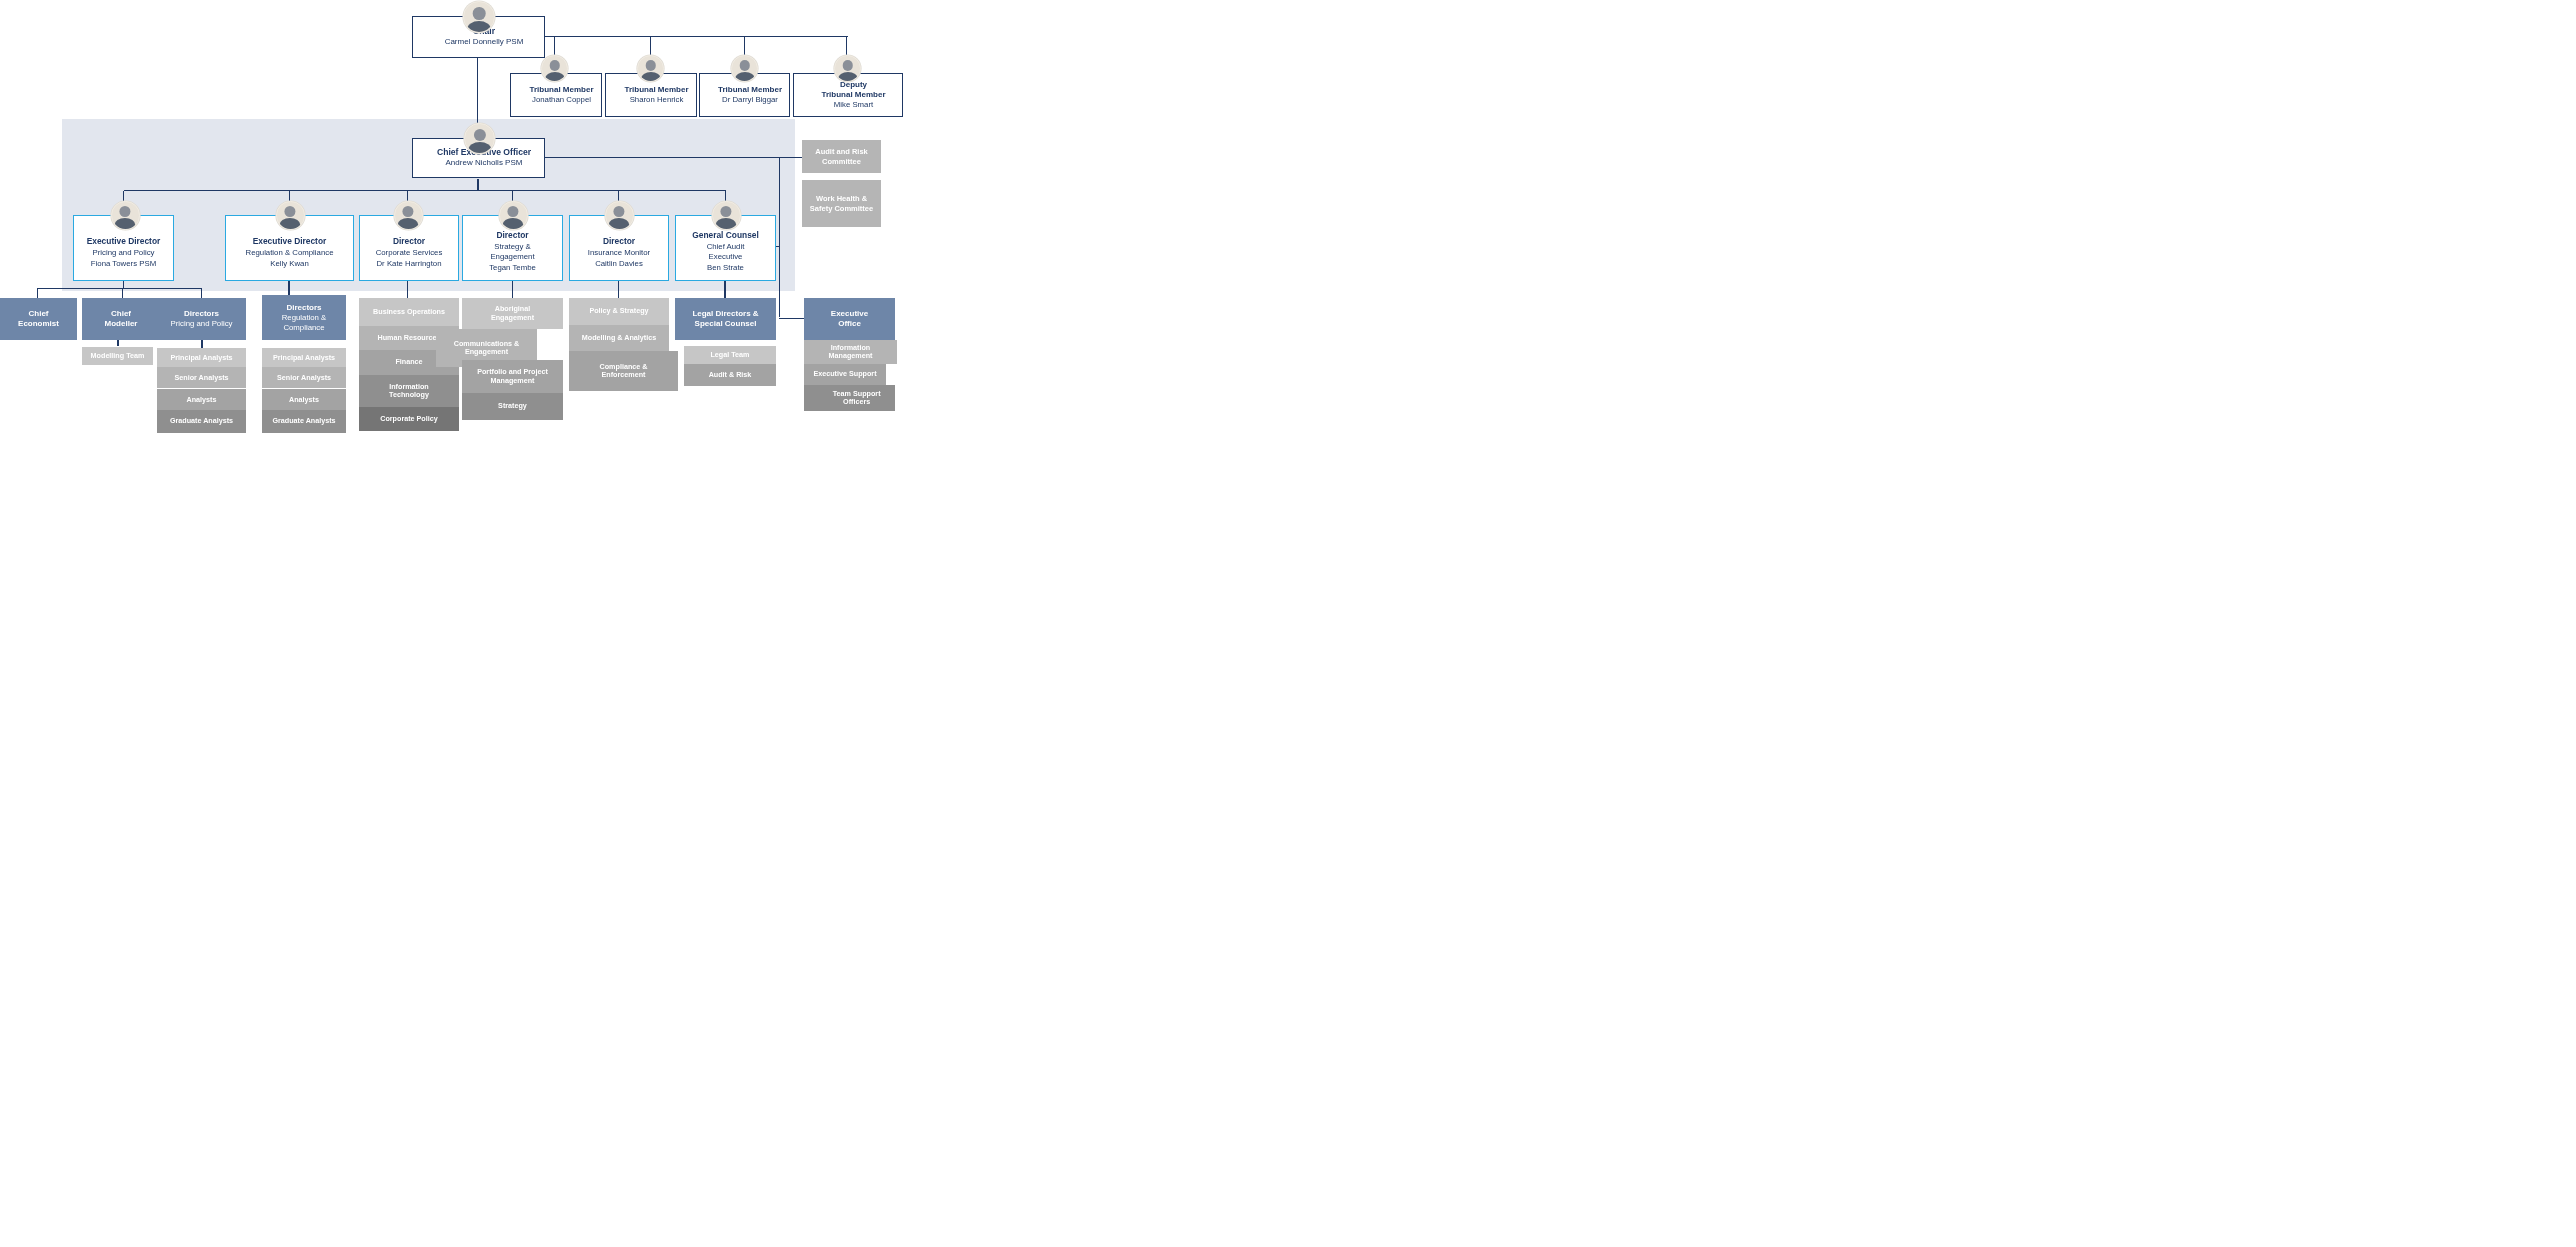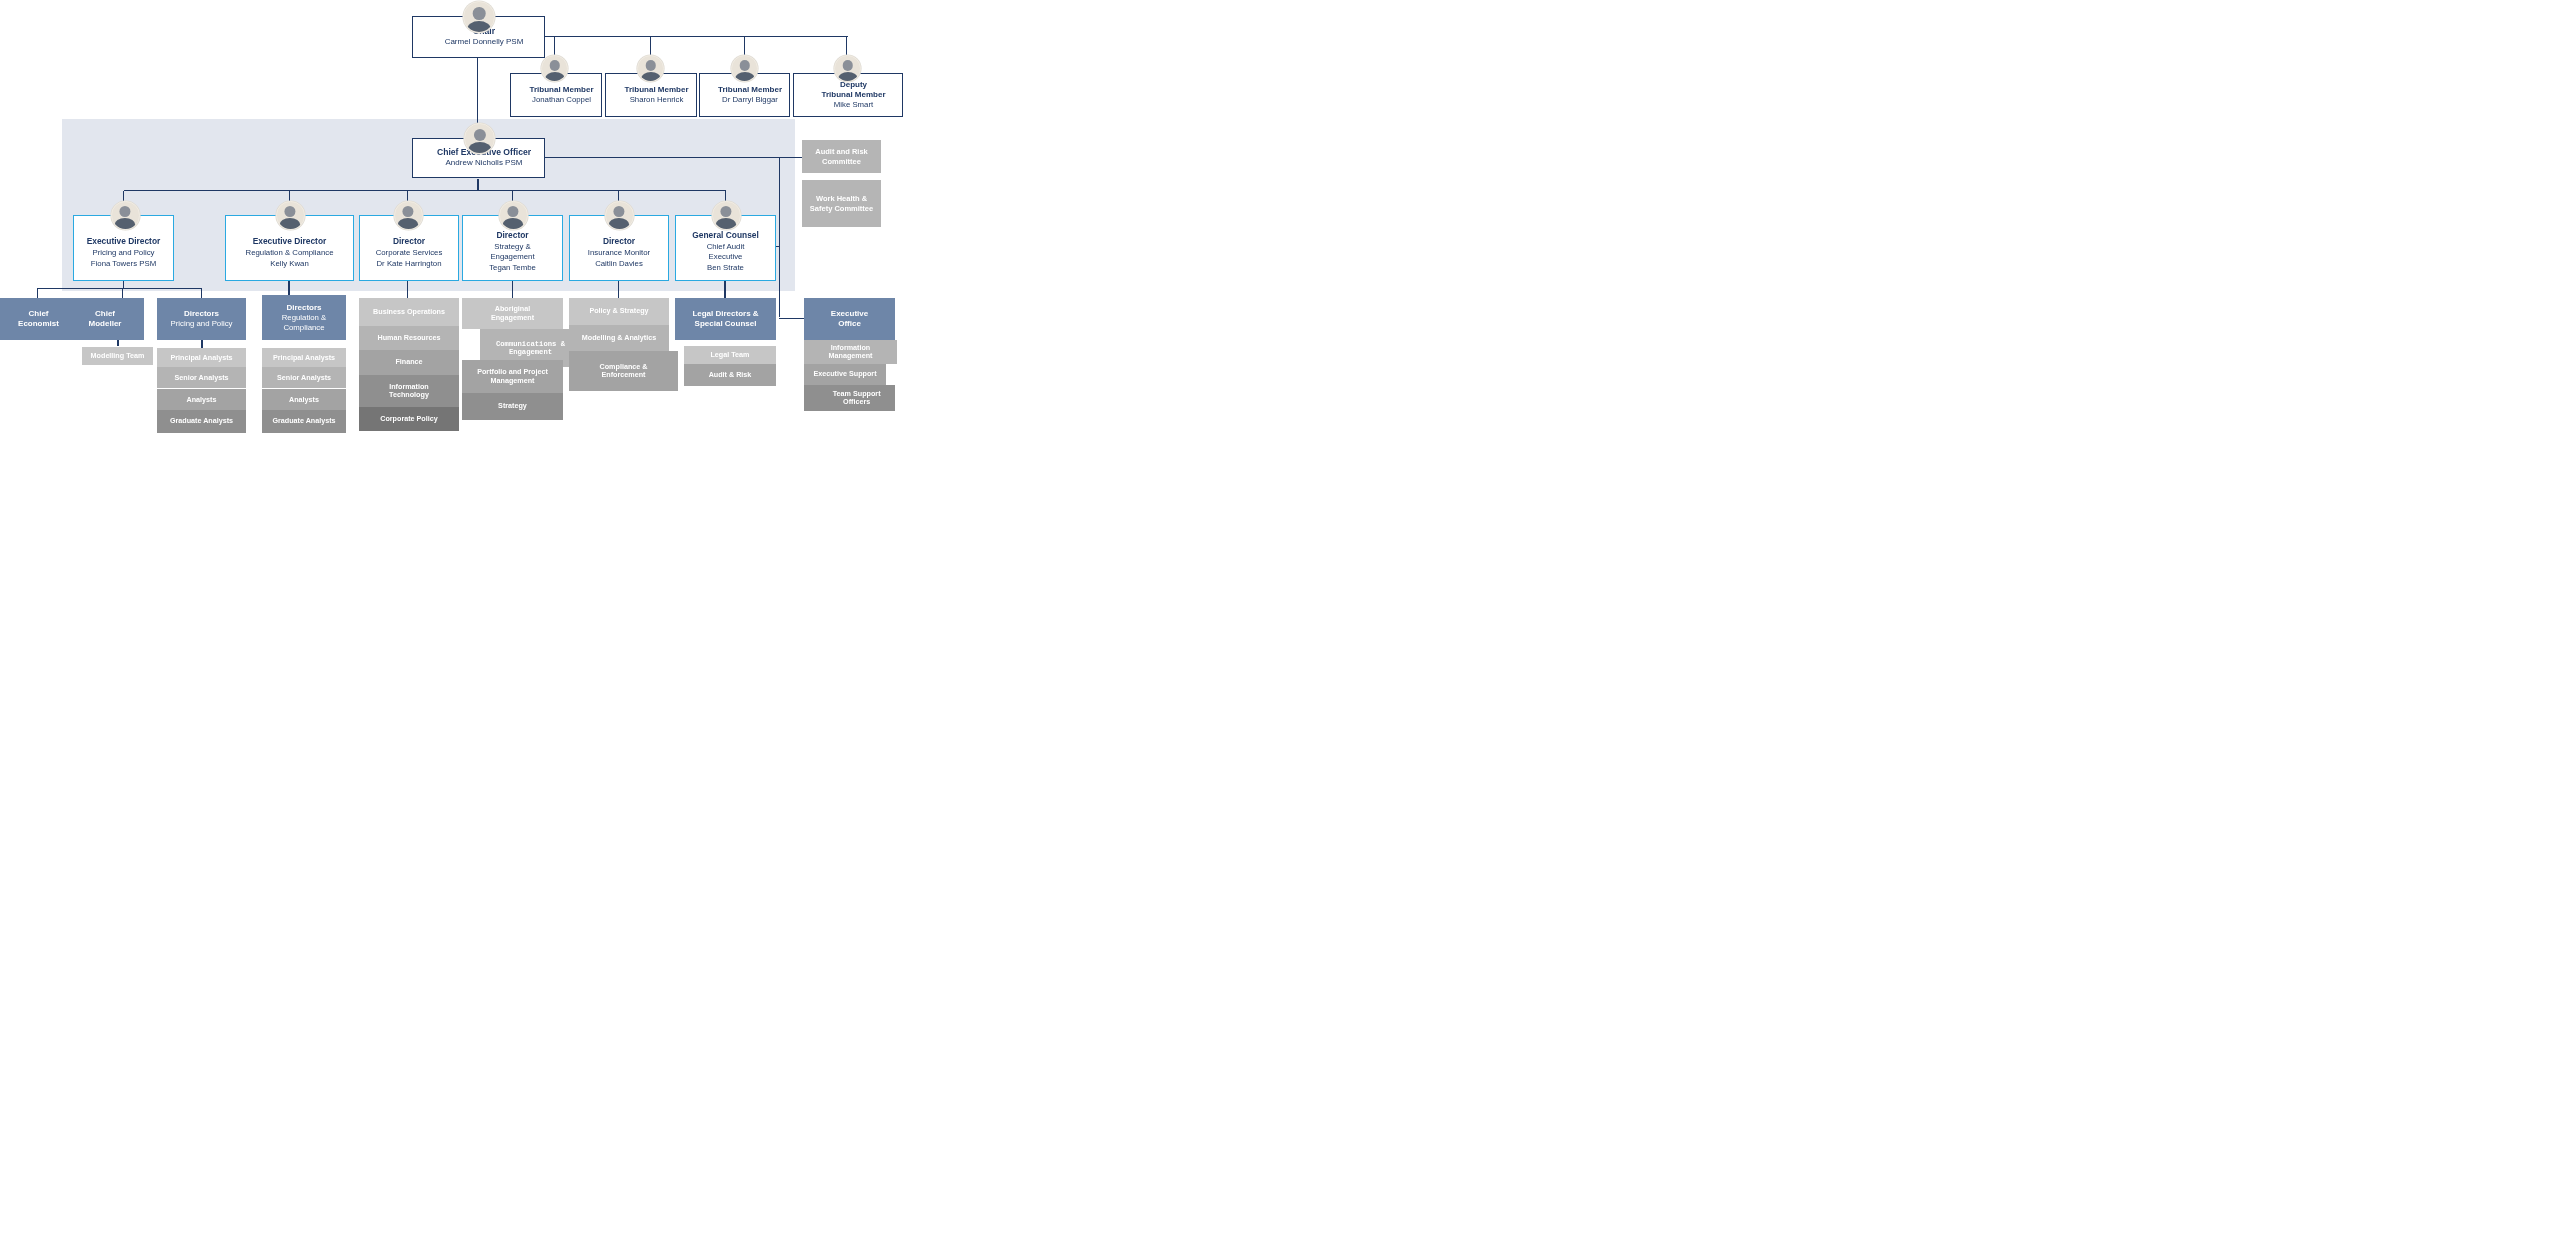--- a/index.html
+++ b/index.html
@@ -149,21 +149,21 @@
   <div class="box bcyan dir" style="left:675px;top:215px;width:101px;height:66px;padding-top:8px;">
     <span class="t">General Counsel</span>
     <span class="n">Chief Audit</span>
     <span class="n">Executive</span>
     <span class="n">Ben Strate</span>
   </div>
 
   <div class="box bblue" style="left:0px;top:298px;width:77px;height:42px;">
     <span class="bt" style="max-width:55px;">Chief Economist</span>
   </div>
-  <div class="box bblue" style="left:66px;top:298px;width:78px;height:42px;">
+  <div class="box bblue" style="left:82px;top:298px;width:78px;height:42px;">
     <span class="bt" style="max-width:52px;">Chief Modeller</span>
   </div>
   <div class="box bblue" style="left:157px;top:298px;width:89px;height:42px;">
     <span class="bt">Directors</span>
     <span class="bs">Pricing and Policy</span>
   </div>
   <div class="box grow" style="left:82px;top:347px;width:71px;height:18.4px;background:var(--g1);">
     <span>Modelling Team</span>
   </div>
   <div class="box grow" style="left:157px;top:348px;width:89px;height:19.6px;background:var(--g1);">
@@ -208,21 +208,21 @@
   <div class="box grow" style="left:359px;top:375px;width:100px;height:32px;background:var(--g4);">
     <span style="max-width:63px;">Information Technology</span>
   </div>
   <div class="box grow" style="left:359px;top:407px;width:100px;height:24px;background:var(--g5);">
     <span>Corporate Policy</span>
   </div>
 
   <div class="box grow" style="left:462px;top:298px;width:101px;height:31px;background:var(--g1);">
     <span style="max-width:63px;">Aboriginal Engagement</span>
   </div>
-  <div class="box grow" style="left:480px;top:329px;width:101px;height:38px;background:var(--g2);font-family:Liberation Mono, monospace;">
+  <div class="box grow" style="left:436px;top:329px;width:101px;height:38px;background:var(--g2);">
     <span style="max-width:86px;">Communications &amp; Engagement</span>
   </div>
   <div class="box grow" style="left:462px;top:360px;width:101px;height:33px;background:var(--g3);">
     <span style="max-width:92px;">Portfolio and Project Management</span>
   </div>
   <div class="box grow" style="left:462px;top:393px;width:101px;height:27px;background:var(--g4);">
     <span>Strategy</span>
   </div>
 
   <div class="box grow" style="left:569px;top:298px;width:100px;height:26.5px;background:var(--g1);">

